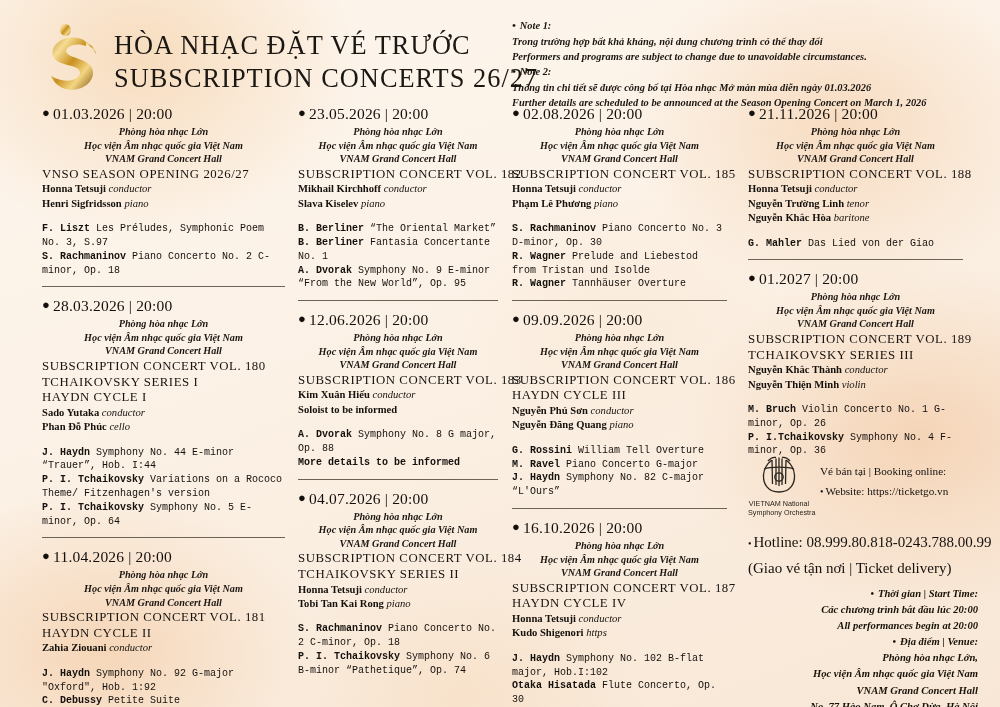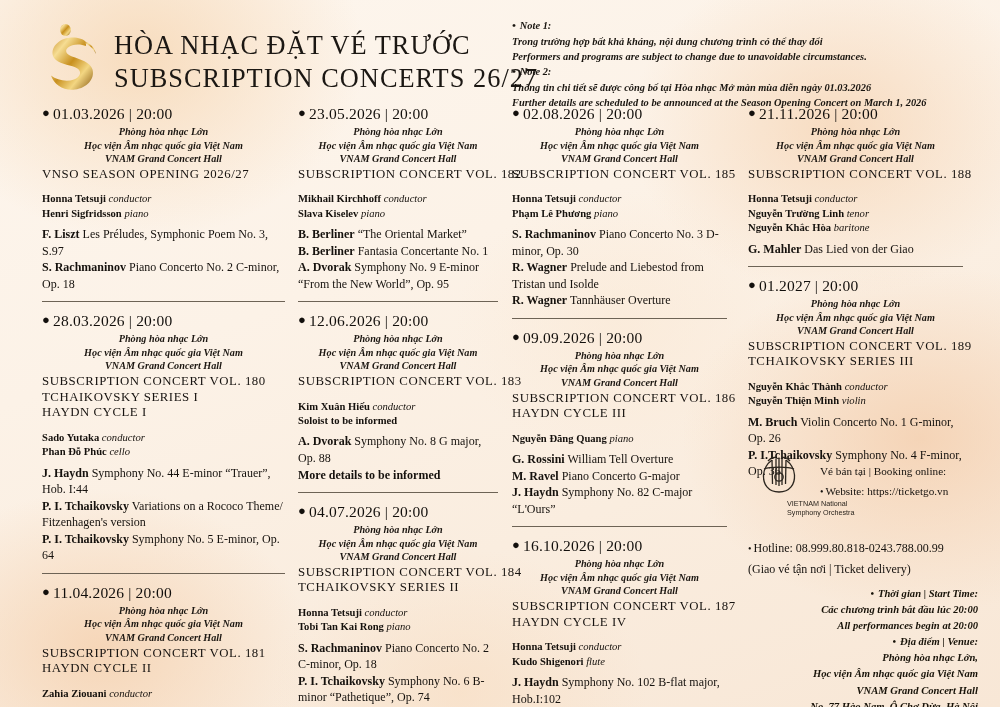--- a/index.html
+++ b/index.html
@@ -115,66 +115,65 @@
   .e-series {
     font-size: 12.8px;
     letter-spacing: 0.55px;
     line-height: 1.22;
     color: #171310;
     white-space: nowrap;
     margin-top: 1px;
   }
 
   .e-artists {
-    margin-top: 10px;
     font-size: 10.6px;
     line-height: 1.36;
     color: #15110d;
     white-space: nowrap;
   }
   .e-artists .nm { font-weight: bold; }
   .e-artists .role { font-style: italic; font-weight: normal; }
 
   .e-program {
-    margin-top: 5px;
-    font-size: 12px;
+    margin-top: 11px;
+    font-size: 10px;
     line-height: 1.38;
     color: #15110d;
+    font-family: Liberation Mono, monospace;
   }
   .e-program .cmp { font-weight: bold; }
 
   
   .booking {
     position: absolute;
     left: 748px; top: 452px;
     width: 232px;
   }
   .booking-top { display: flex; align-items: flex-start; gap: 10px; }
   .vnso-logo { width: 62px; flex: none; text-align: center; }
   .vnso-mark { width: 40px; height: 42px; display: block; margin: 2px auto 3px auto; }
   .vnso-name {
     font-family: "Liberation Sans", sans-serif;
     font-size: 7.2px;
     line-height: 1.25;
     color: #2a241d;
     text-align: center;
     white-space: nowrap;
-    margin-left: 39px;
   }
   .booking-lines {
     padding-top: 10px;
     font-size: 11.2px;
     line-height: 1.75;
     color: #15110d;
     white-space: nowrap;
   }
   .booking-lines .star::before { content: "\2022"; margin-right: 2px; font-size: 10px; }
   .booking-bottom {
-    margin-top: 21px;
-    font-size: 12px;
+    margin-top: 12px;
+    font-size: 15px;
     line-height: 1.75;
     color: #15110d;
     white-space: nowrap;
   }
   .booking-bottom .star::before { content: "\2022"; margin-right: 2px; font-size: 10px; }
 
   
   .footer-info {
     position: absolute;
     right: 22px; top: 586px;
@@ -383,20 +382,21 @@
         <div class="e-venue">
           <div>Phòng hòa nhạc Lớn</div>
           <div>Học viện Âm nhạc quốc gia Việt Nam</div>
           <div>VNAM Grand Concert Hall</div>
         </div>
         <div class="e-series">
           <div>SUBSCRIPTION CONCERT VOL. 186</div>
           <div>HAYDN CYCLE III</div>
         </div>
         <div class="e-artists">
+          <div><span class="nm">Nguyễn Phú Sơn</span><span class="role"> conductor</span></div>
           <div><span class="nm">Nguyễn Đăng Quang</span><span class="role"> piano</span></div>
         </div>
         <div class="e-program">
           <div><span class="cmp">G. Rossini</span><span> William Tell Overture</span></div>
           <div><span class="cmp">M. Ravel</span><span> Piano Concerto G-major</span></div>
           <div><span class="cmp">J. Haydn</span><span> Symphony No. 82 C-major “L'Ours”</span></div>
         </div>
         <div class="rule"></div>
       </div>
       <div class="entry">
@@ -405,21 +405,21 @@
           <div>Phòng hòa nhạc Lớn</div>
           <div>Học viện Âm nhạc quốc gia Việt Nam</div>
           <div>VNAM Grand Concert Hall</div>
         </div>
         <div class="e-series">
           <div>SUBSCRIPTION CONCERT VOL. 187</div>
           <div>HAYDN CYCLE IV</div>
         </div>
         <div class="e-artists">
           <div><span class="nm">Honna Tetsuji</span><span class="role"> conductor</span></div>
-          <div><span class="nm">Kudo Shigenori</span><span class="role"> flute</span></div>
+          <div><span class="nm">Kudo Shigenori</span><span class="role"> https</span></div>
         </div>
         <div class="e-program">
           <div><span class="cmp">J. Haydn</span><span> Symphony No. 102 B-flat major, Hob.I:102</span></div>
           <div><span class="cmp">Otaka Hisatada</span><span> Flute Concerto, Op. 30</span></div>
         </div>
       </div>
     </div>
   <div class="col col-4">
       <div class="entry">
         <div class="e-date"><span class="dot">●</span><span>21.11.2026</span><span class="bar">|</span><span>20:00</span></div>

